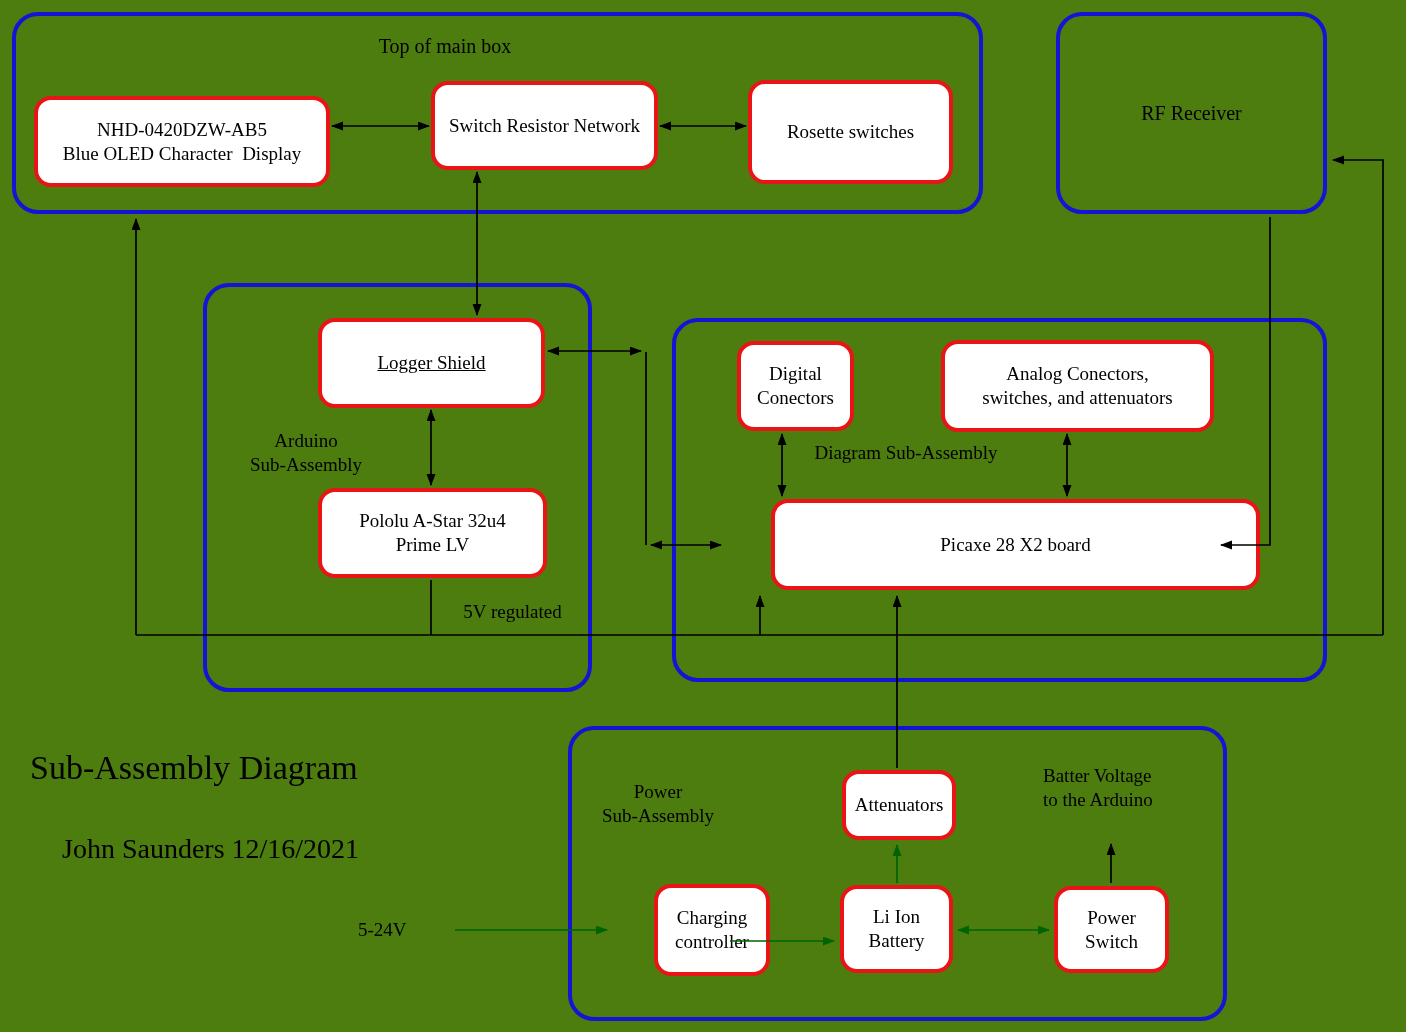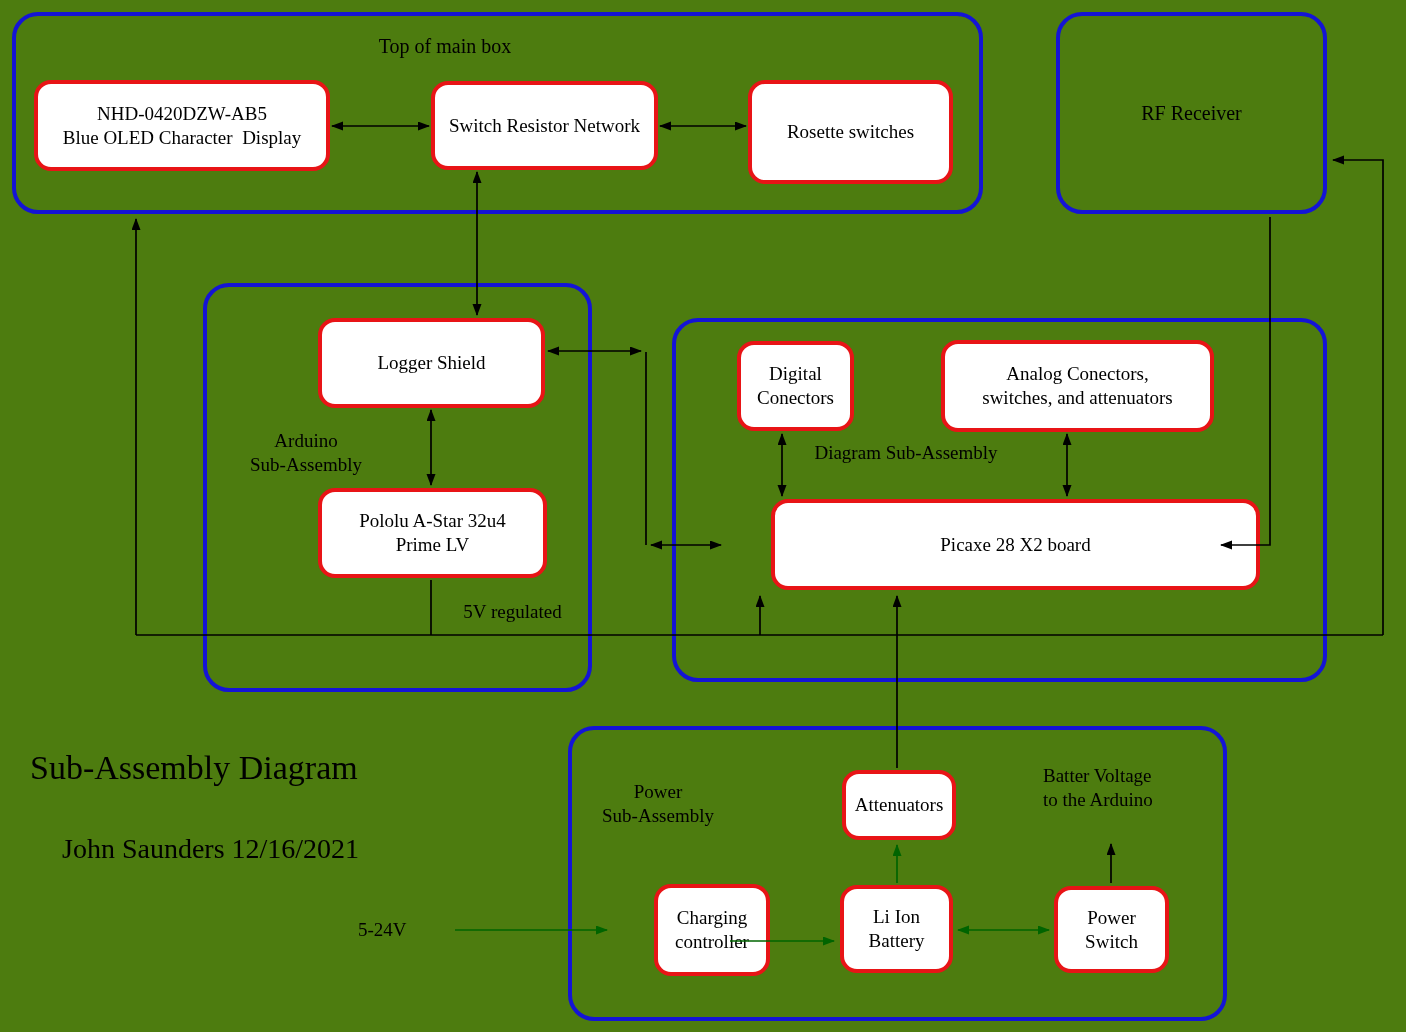--- a/index.html
+++ b/index.html
@@ -28,25 +28,25 @@
   <div class="container-box" style="left:568px;top:726px;width:659px;height:295px;"></div>
 
   <div class="floating-label lbl" style="left:330px;top:34px;width:230px;font-size:20px;">Top of main box</div>
   <div class="floating-label lbl" style="left:1056px;top:101px;width:271px;font-size:20px;">RF Receiver</div>
   <div class="floating-label lbl" style="left:206px;top:429px;width:200px;">Arduino
 Sub-Assembly</div>
   <div class="floating-label lbl" style="left:806px;top:441px;width:200px;">Diagram Sub-Assembly</div>
   <div class="floating-label lbl" style="left:558px;top:780px;width:200px;">Power
 Sub-Assembly</div>
 
-  <div class="component-box lbl" style="left:34px;top:80px;width:296px;height:91px;">NHD-0420DZW-AB5
+  <div class="component-box lbl" style="left:34px;top:96px;width:296px;height:91px;">NHD-0420DZW-AB5
 Blue OLED Character  Display</div>
   <div class="component-box lbl" style="left:431px;top:81px;width:227px;height:89px;">Switch Resistor Network</div>
   <div class="component-box lbl" style="left:748px;top:80px;width:205px;height:104px;">Rosette switches</div>
-  <div class="component-box lbl" style="left:318px;top:318px;width:227px;height:90px;">Logger Shield</div>
+  <div class="component-box lbl" style="left:318px;top:318px;width:227px;height:90px;text-decoration:underline;">Logger Shield</div>
   <div class="component-box lbl" style="left:318px;top:488px;width:229px;height:90px;">Pololu A-Star 32u4
 Prime LV</div>
   <div class="component-box lbl" style="left:737px;top:341px;width:117px;height:90px;">Digital
 Conectors</div>
   <div class="component-box lbl" style="left:941px;top:340px;width:273px;height:92px;">Analog Conectors,
 switches, and attenuators</div>
   <div class="component-box lbl" style="left:726px;top:499px;width:489px;height:91px;margin-left:45px;">Picaxe 28 X2 board</div>
   <div class="component-box lbl" style="left:842px;top:770px;width:114px;height:70px;">Attenuators</div>
   <div class="component-box lbl" style="left:612px;top:884px;width:116px;height:92px;margin-left:42px;">Charging
 controller</div>

